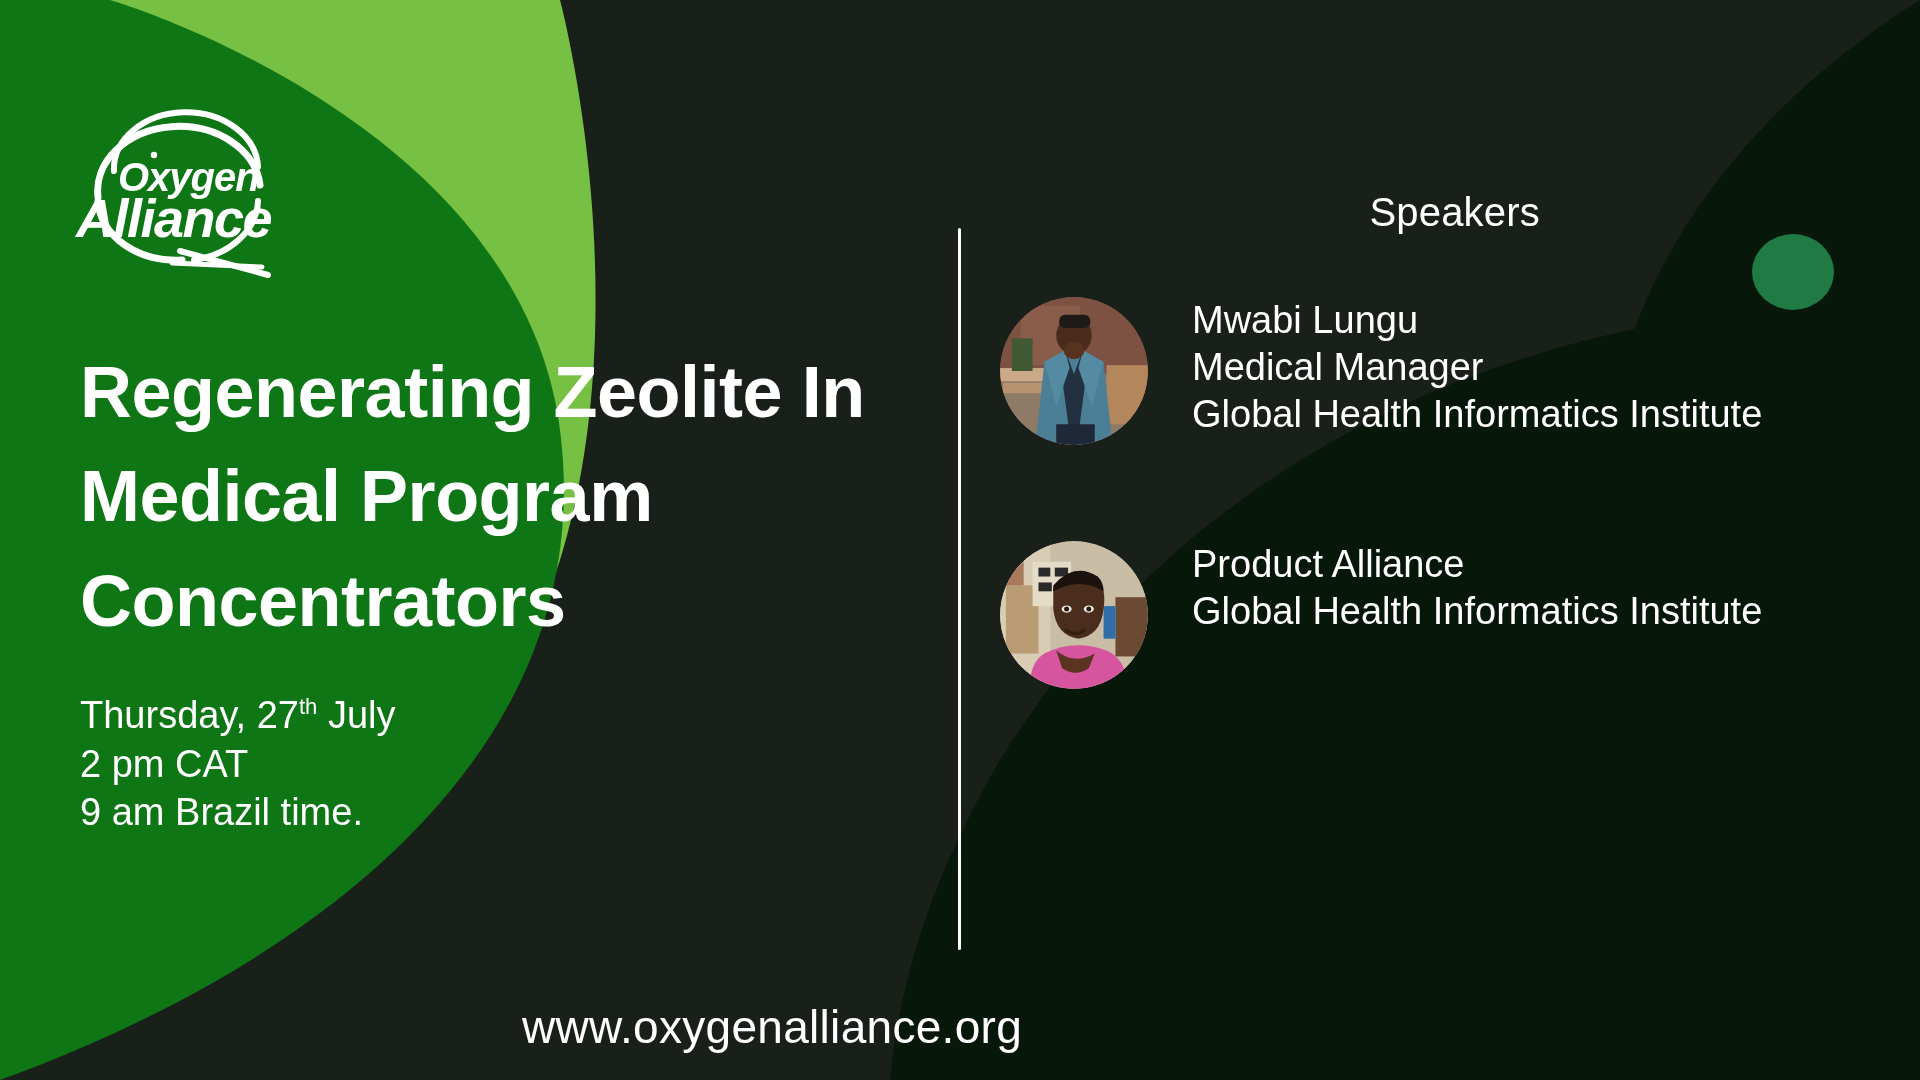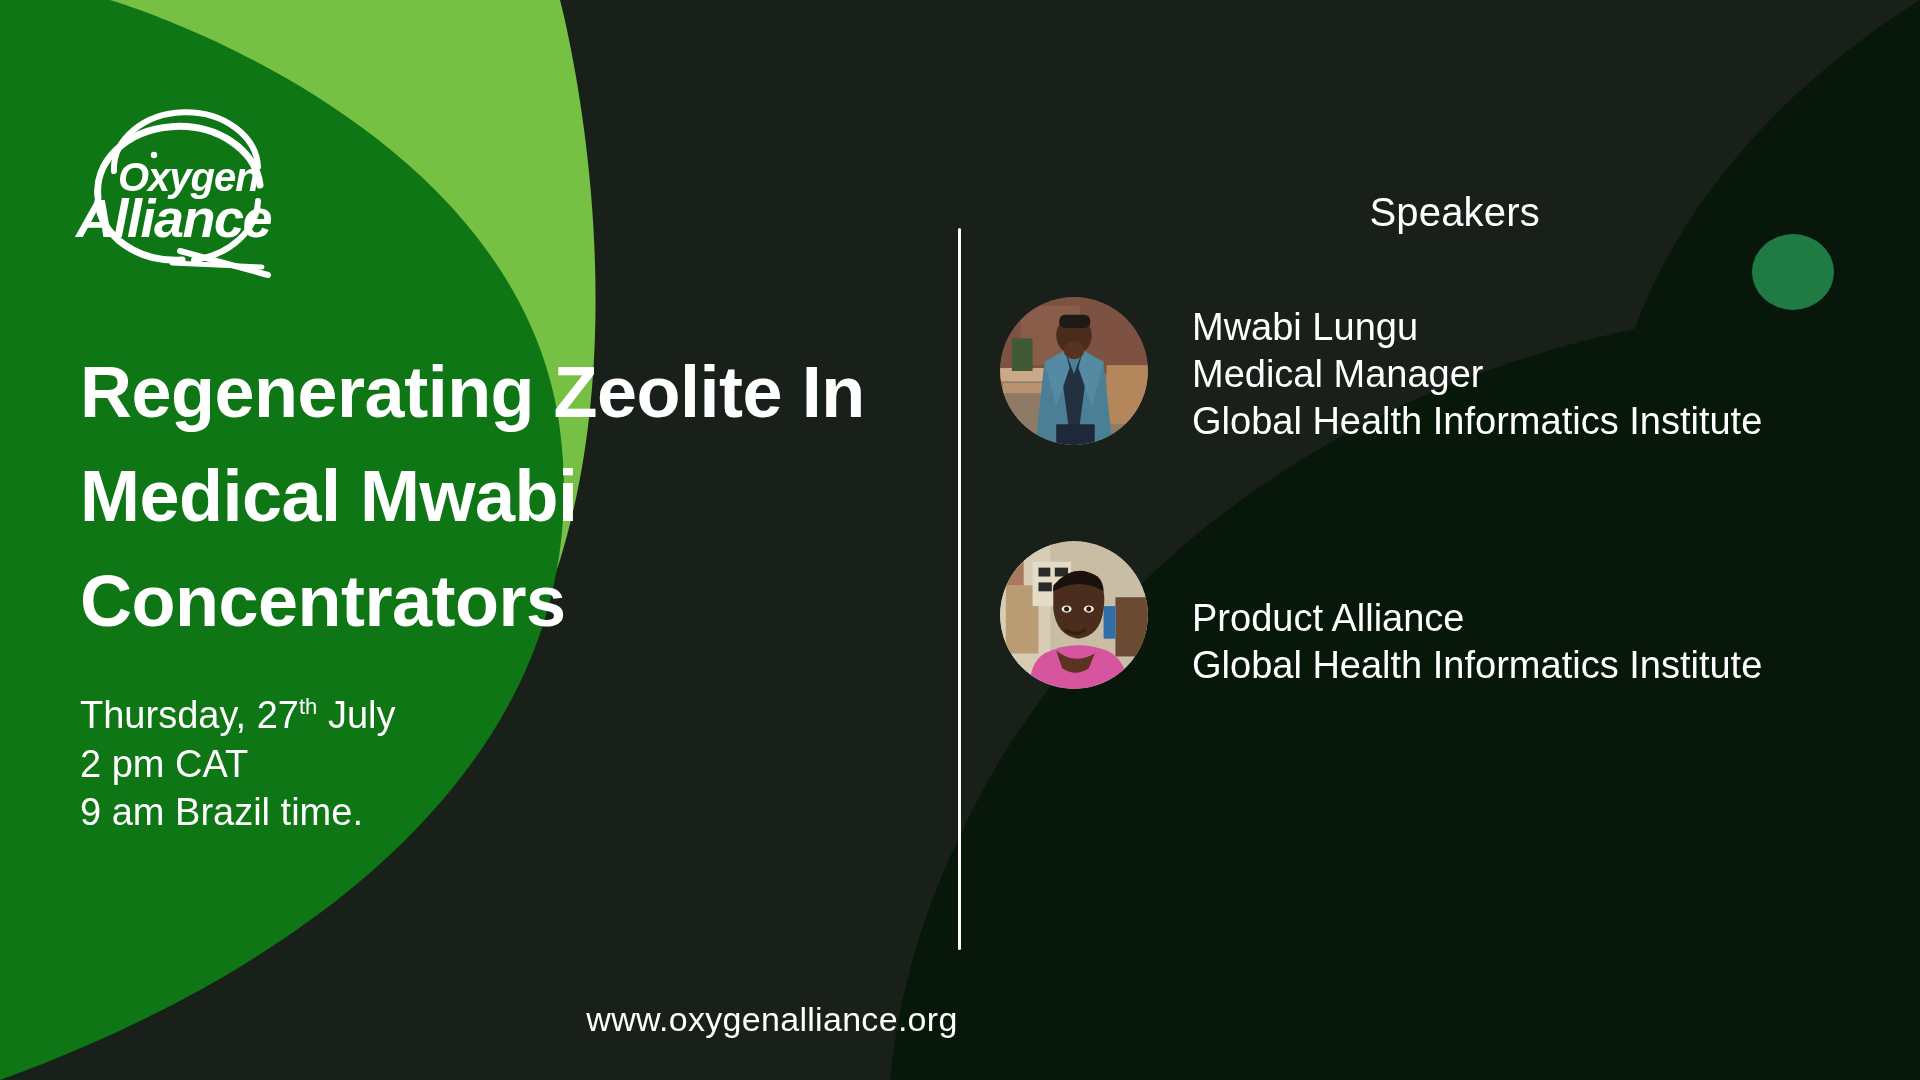--- a/index.html
+++ b/index.html
@@ -41,35 +41,35 @@
     position:absolute;left:958px;top:228px;width:3px;height:722px;
     background:#ffffff;border-radius:2px;
   }
 
   
   .right-col{position:absolute;left:1000px;top:190px;width:880px;}
   .speakers-heading{
     color:#ffffff;font-size:40px;font-weight:400;text-align:right;
     width:470px;margin:0 0 62px 70px;letter-spacing:.2px;
   }
-  .speaker{display:flex;align-items:flex-end;gap:44px;margin-bottom:96px;}
+  .speaker{display:flex;align-items:flex-start;gap:44px;margin-bottom:96px;}
   .avatar{
     position:relative;width:148px;height:148px;border-radius:50%;
     overflow:hidden;flex:0 0 148px;background:#4a4a4a;
   }
   .avatar svg{width:100%;height:100%;display:block;}
   .speaker-info{display:flex;flex-direction:column;}
   .sp-name,.sp-role,.sp-org{
     color:#ffffff;font-size:38px;line-height:1.24;font-weight:400;white-space:nowrap;
   }
 
   
   .site-url{
     position:absolute;left:0;top:1000px;width:1544px;text-align:center;
-    color:#ffffff;font-size:34px;font-weight:400;letter-spacing:.3px;
+    color:#ffffff;font-size:46px;font-weight:400;letter-spacing:.3px;
   }
 </style>
 </head>
 <body>
 
 <div class="poster">
 
   <div class="bg-layer">
     <svg viewBox="0 0 1920 1080" preserveAspectRatio="none" aria-hidden="true">
 
@@ -102,21 +102,21 @@
       </g>
       <text x="56" y="86" fill="#ffffff" font-family="'Liberation Sans', sans-serif" font-size="40" font-weight="700" font-style="italic" letter-spacing="-1">Oxygen</text>
       <circle cx="92" cy="50" r="3.2" fill="#ffffff"></circle>
       <text x="14" y="132" fill="#ffffff" font-family="'Liberation Sans', sans-serif" font-size="54" font-weight="700" font-style="italic" letter-spacing="-1.5">Alliance</text>
     </svg>
   </div>
 
   <div class="left-col">
     <h1 class="title">
       <span class="tline">Regenerating Zeolite In</span>
-      <span class="tline">Medical Mwabi</span>
+      <span class="tline">Medical Program</span>
       <span class="tline">Concentrators</span>
     </h1>
 
     <div class="datetime">
       <div class="dt-line"><span>Thursday, 27</span><sup>th</sup><span> July</span></div>
       <div class="dt-line">2 pm CAT</div>
       <div class="dt-line">9 am Brazil time.</div>
     </div>
   </div>
 

